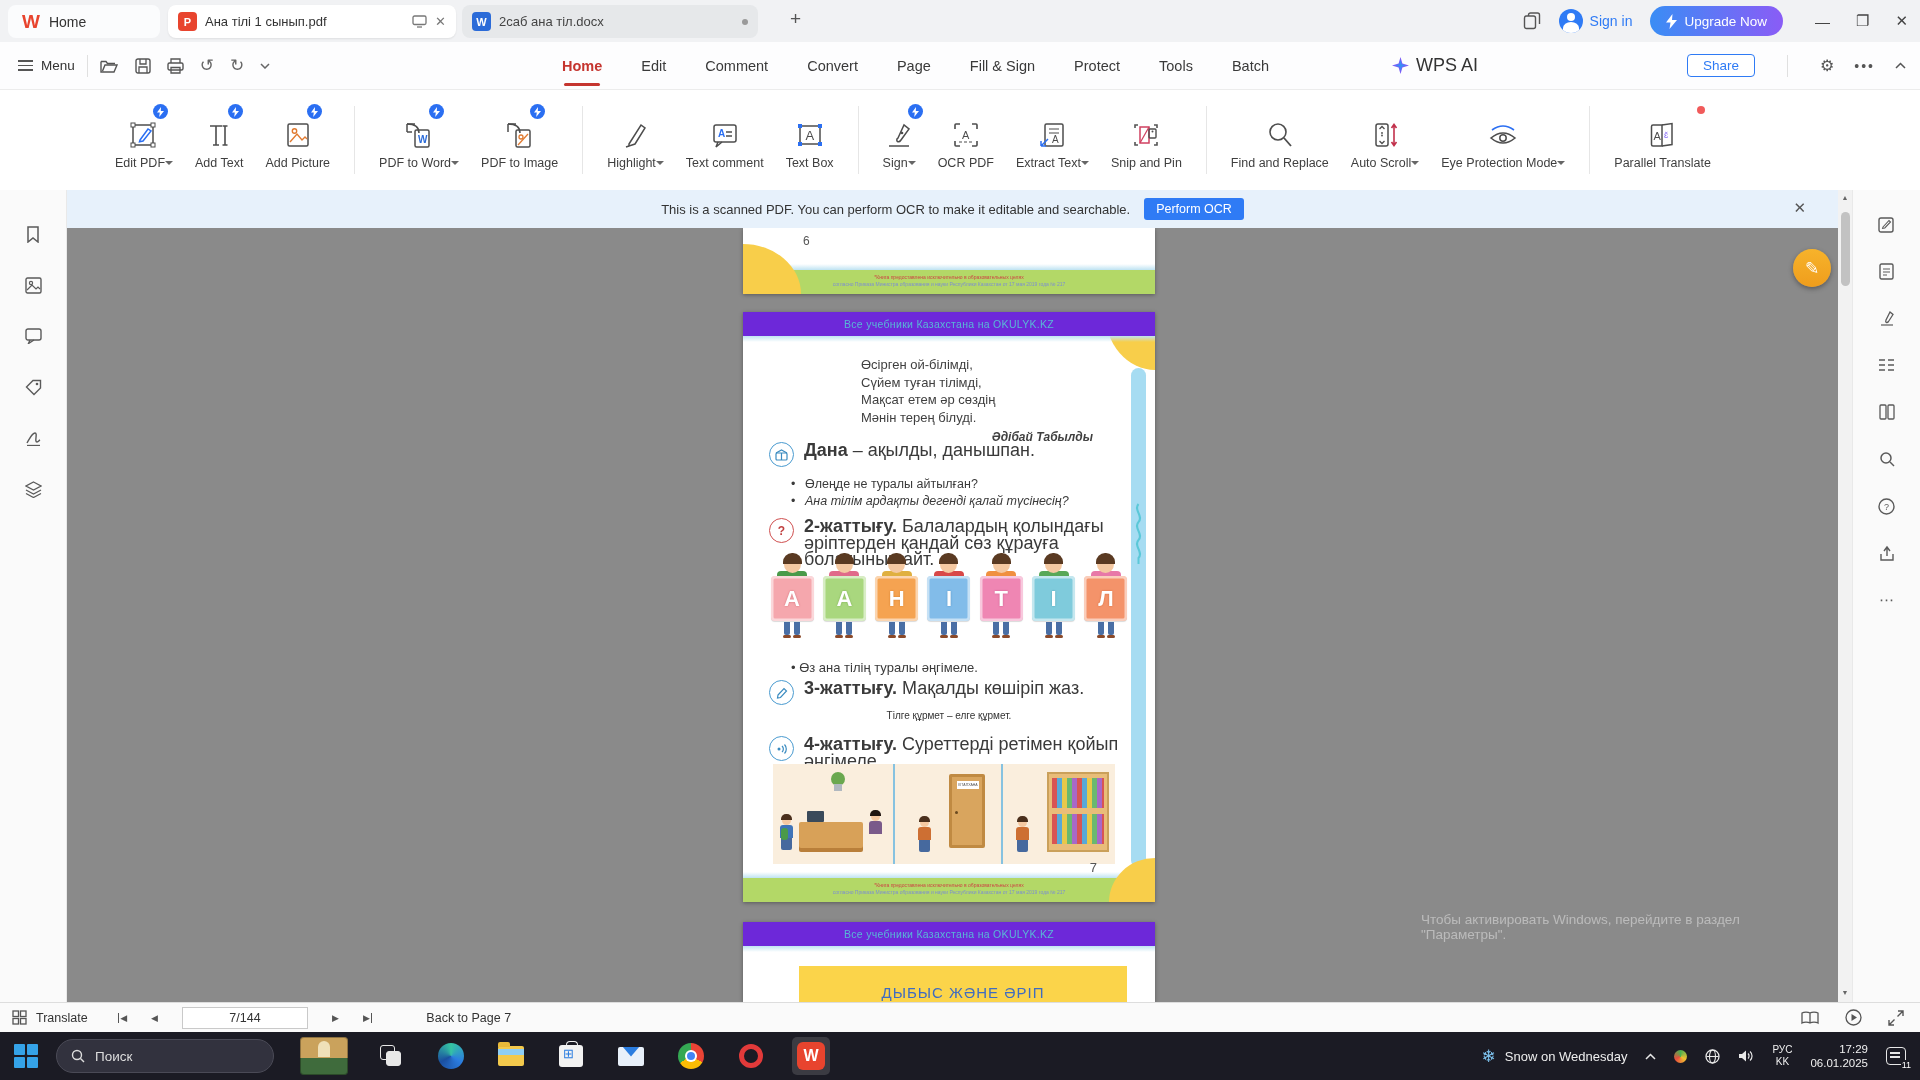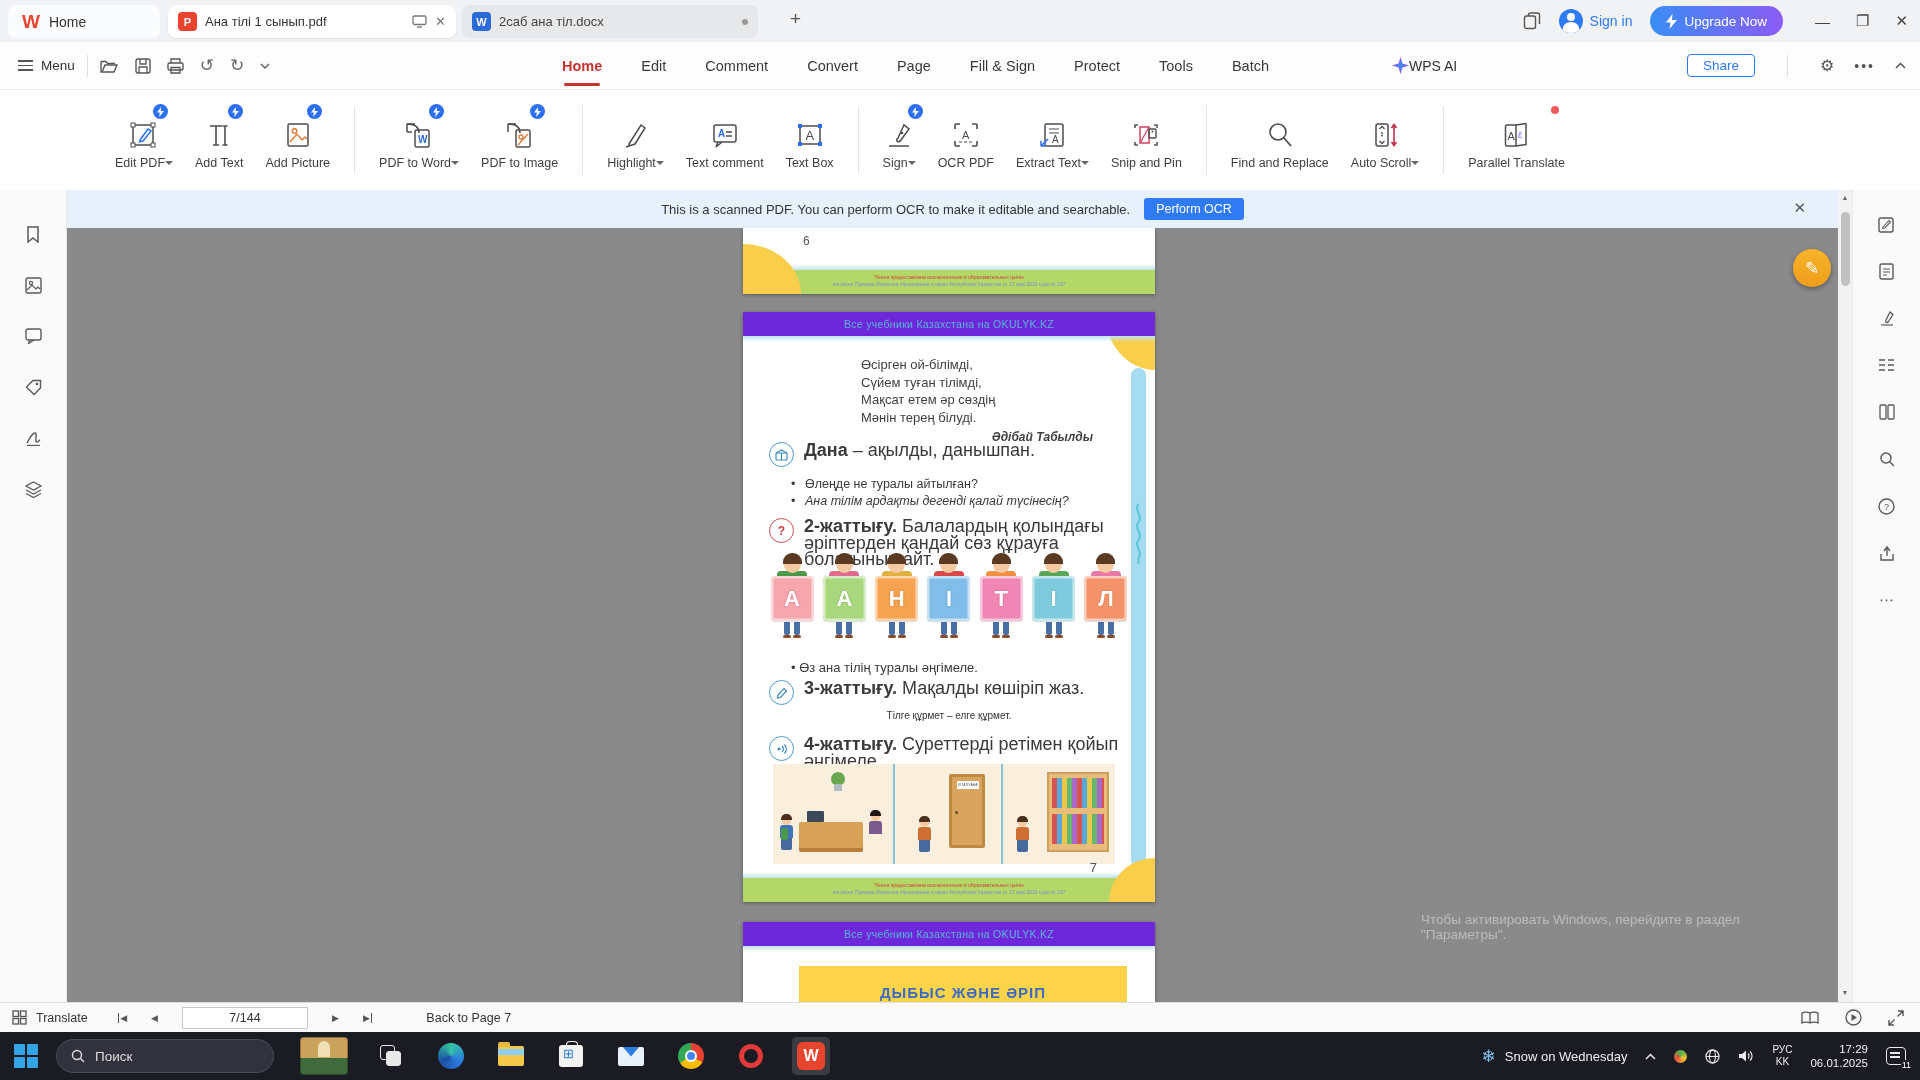--- a/index.html
+++ b/index.html
@@ -36,21 +36,21 @@
 .menu-group{display:flex;align-items:center;gap:8px;padding-left:18px;color:#333;font-size:13.5px}
 .hamb{display:inline-block;width:15px}
 .hamb i{display:block;height:1.6px;background:#555;margin:3px 0}
 .qdivider{width:1px;height:22px;background:#e0e0e0;margin:0 12px}
 .qicons{display:flex;align-items:center;gap:16px;color:#555}
 .qicons .uglyph{font-size:17px;color:#666}
 .ribbon-tabs{position:absolute;left:560px;top:0;height:47px;display:flex;align-items:center;gap:35px;font-size:14.5px;color:#3a3a3a}
 .ribbon-tabs .rtab{position:relative;padding:0 2px}
 .rtab.active{color:#c5352f;font-weight:bold}
 .rtab.active:after{content:"";position:absolute;left:50%;transform:translateX(-50%);bottom:-12px;width:36px;height:3px;background:#c5352f;border-radius:2px}
-.wpsai{position:absolute;left:1392px;top:0;height:47px;display:flex;align-items:center;font-size:14px;color:#333}
+.wpsai{position:absolute;left:1392px;top:0;height:47px;display:flex;align-items:center;gap:7px;font-size:18px;color:#333}
 .ribbon-right{position:absolute;right:14px;top:0;height:47px;display:flex;align-items:center;gap:20px}
 .share-btn{border:1px solid #2f7bf5;color:#2f7bf5;font-size:13.5px;border-radius:4px;padding:3px 15px;background:#fff}
 .gear{font-size:16px;color:#555}
 .dots3{color:#555;font-size:14px;letter-spacing:2px}
 
 
 .toolbar{position:absolute;left:0;top:90px;width:1920px;height:100px;background:#fff;display:flex;align-items:center;padding-left:104px}
 .tsep{width:1px;height:68px;background:#e6e6e6;margin:0 13px;flex:none}
 .tbtn{display:flex;flex-direction:column;align-items:center;justify-content:center;gap:6px;padding:0 11px;flex:none}
 .ticon{position:relative;height:40px;display:flex;align-items:flex-end;justify-content:center}
@@ -138,21 +138,21 @@
 .woman .fhead:before{background:#201510}
 .woman .fbody{background:#7a5a8a}
 .door{position:absolute;right:16px;top:10px;width:36px;height:74px;background:#d9a55e;border:3px solid #c08a42;border-radius:2px}
 .doorsign{position:absolute;left:5px;top:4px;width:22px;height:8px;background:#fff;font-size:3.5px;color:#555;text-align:center;line-height:8px;overflow:hidden}
 .knob{position:absolute;left:3px;top:34px;width:3px;height:3px;border-radius:50%;background:#6a4a20}
 .shelf{position:absolute;right:6px;top:8px;width:62px;height:80px;background:#e9bd79;border:2px solid #caa05a;padding:4px 3px}
 .books{height:30px;margin-bottom:6px;background:repeating-linear-gradient(90deg,#d85454 0 5px,#58a8d8 5px 10px,#e8c84a 10px 15px,#6ab870 15px 20px,#a868c8 20px 25px)}
 .p7num{position:absolute;right:58px;top:548px;font-size:13px;color:#555}
 .page8{left:676px;top:694px;width:412px;height:80px;overflow:hidden}
 .ybox{position:absolute;left:56px;top:44px;width:328px;height:60px;background:#fbd44a}
-.ybox div{margin-top:18px;text-align:center;font-size:15px;font-weight:bold;letter-spacing:1px;color:#3f6cc0}
+.ybox div{margin-top:18px;text-align:center;font-size:15px;font-weight:normal;letter-spacing:1px;color:#3f6cc0}
 .watermark{position:absolute;left:1354px;top:678px;color:rgba(235,235,235,.62)}
 .wm1{font-size:24px}
 .wm2{font-size:13.5px;margin-top:6px;color:rgba(235,235,235,.5)}
 .wm3{font-size:13.5px;color:rgba(235,235,235,.5)}
 .fab{position:absolute;left:1726px;top:21px;width:38px;height:38px;border-radius:50%;background:linear-gradient(#f7b32b,#ef9d1c);box-shadow:0 2px 5px rgba(0,0,0,.35);display:flex;align-items:center;justify-content:center;color:#fff;font-size:17px}
 .vscroll{width:14px;background:#f2f2f2;display:flex;flex-direction:column;align-items:center;position:relative}
 .scr-up,.scr-dn{font-size:7px;color:#666;padding:4px 0}
 .scr-dn{position:absolute;bottom:2px}
 .thumb{position:absolute;top:22px;width:9px;height:74px;background:#c2c2c2;border-radius:5px}
 .rightpanel{width:68px;background:#fafafa;border-left:1px solid #e9e9e9;display:flex;flex-direction:column;align-items:center;padding-top:24px;gap:27px}
@@ -540,20 +540,33 @@
           <circle cx="13" cy="13" r=".9" fill="#4d4d4d"></circle>
           <circle cx="13" cy="15.5" r=".9" fill="#4d4d4d"></circle>
           <path d="M25 5 v20 M22.5 8 L25 4.5 L27.5 8 M22.5 22 L25 25.5 L27.5 22" fill="none" stroke="#c2314c" stroke-width="1.6"></path>
         </svg>
     </div>
     <div class="tlabel">
         <span>Auto Scroll</span>
         <span class="dd"></span>
       </div>
   </div>
+  <div class="tbtn">
+    <div class="ticon">
+      <svg width="32" height="30" viewBox="0 0 32 30">
+          <path d="M5 10 Q16 2 27 10" fill="none" stroke="#2b6ff2" stroke-width="1.6"></path>
+          <path d="M4 18 Q16 8 28 18 Q16 28 4 18 Z" fill="none" stroke="#4d4d4d" stroke-width="1.6"></path>
+          <circle cx="16" cy="18" r="3.2" fill="none" stroke="#4d4d4d" stroke-width="1.5"></circle>
+        </svg>
+    </div>
+    <div class="tlabel">
+        <span>Eye Protection Mode</span>
+        <span class="dd"></span>
+      </div>
+  </div>
   <div class="tsep"></div>
   <div class="tbtn">
     <div class="ticon">
       <svg width="32" height="30" viewBox="0 0 32 30">
           <path d="M6 5 h9 v21 h-9 a1.5 1.5 0 0 1 -1.5 -1.5 v-18 a1.5 1.5 0 0 1 1.5 -1.5 Z" fill="none" stroke="#4d4d4d" stroke-width="1.5"></path>
           <path d="M15 5 l10 -1.5 v21 l-10 1.5" fill="none" stroke="#4d4d4d" stroke-width="1.5"></path>
           <text x="6.5" y="20" font-size="11" fill="#4d4d4d">A</text>
           <text x="17" y="18" font-size="9" fill="#7a5cf6">ɛ̆</text>
         </svg>
       <span class="reddot"></span>

